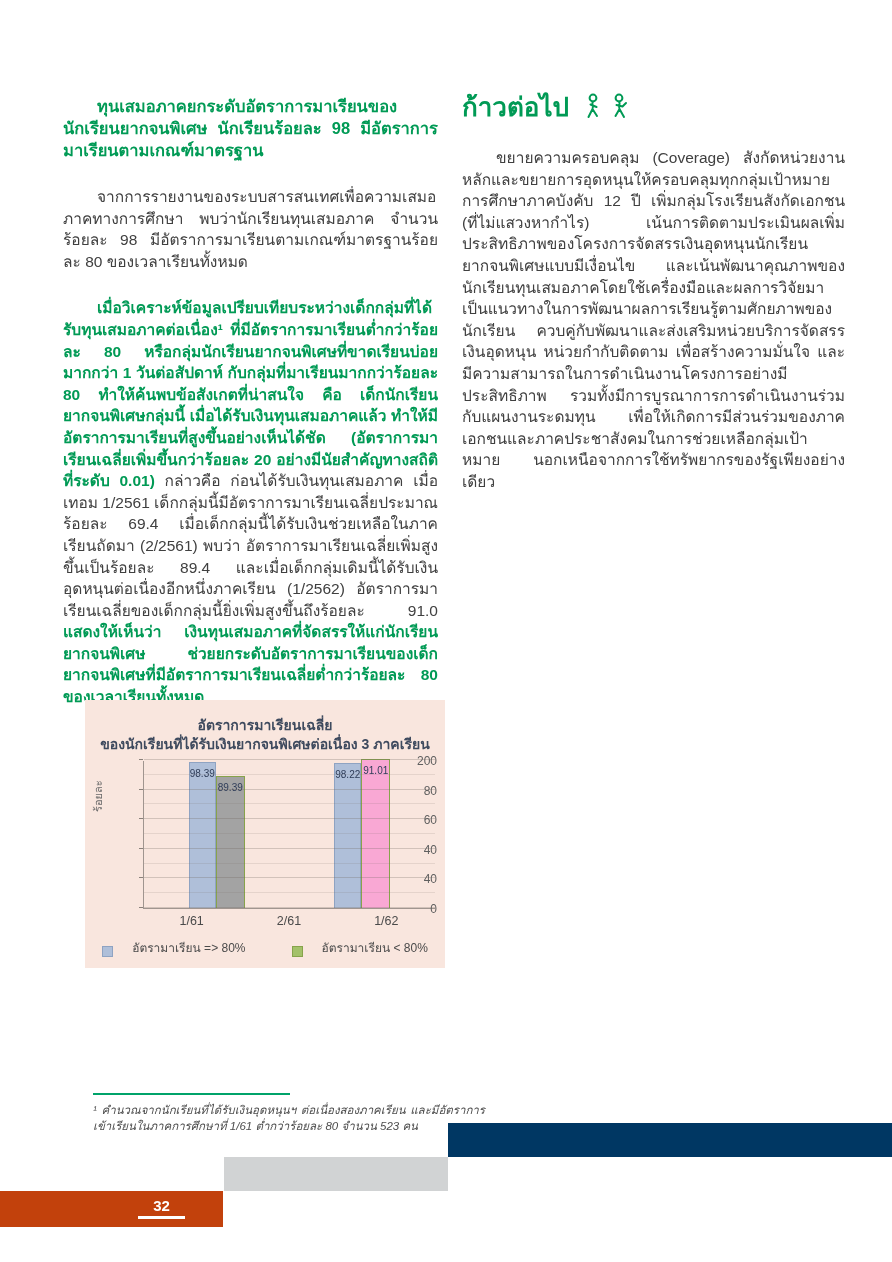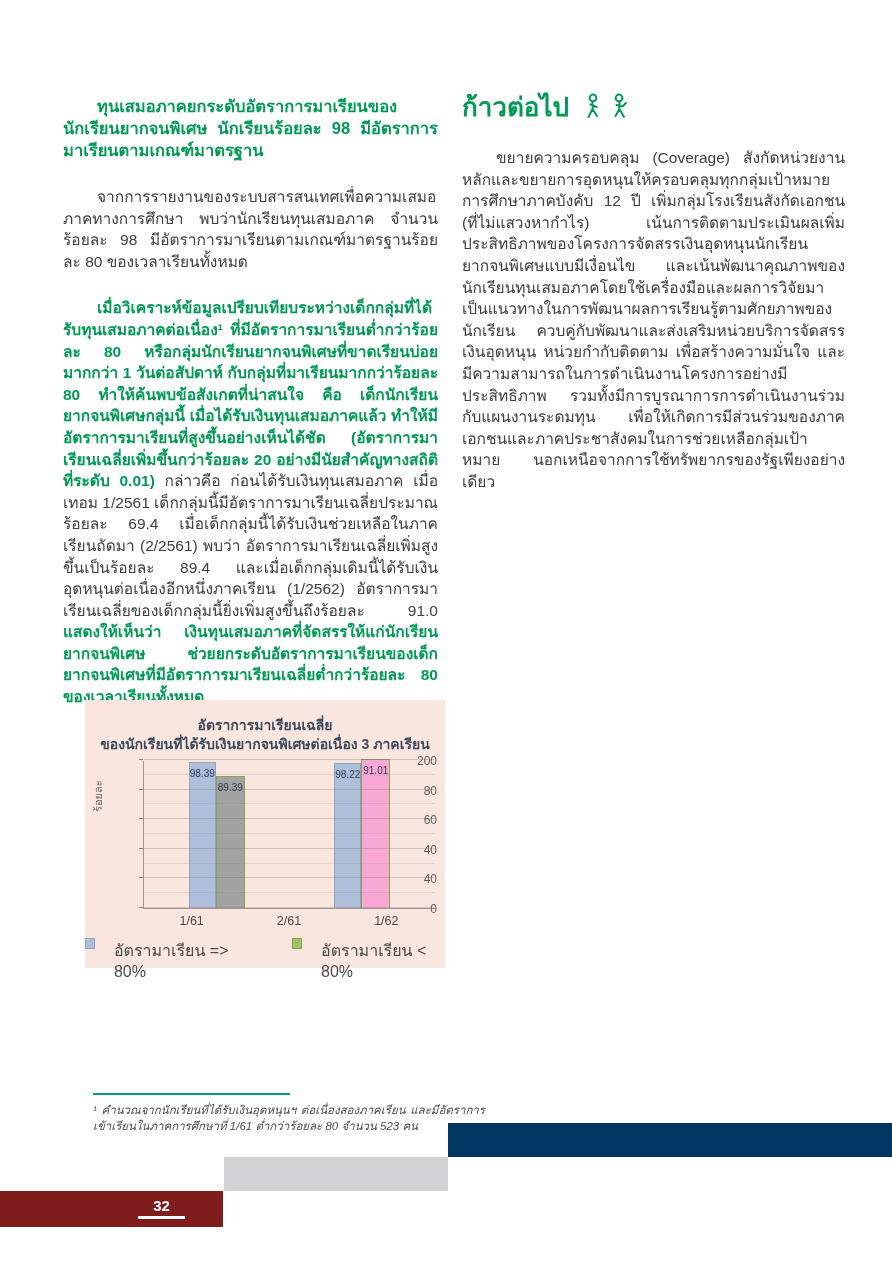--- a/index.html
+++ b/index.html
@@ -72,35 +72,35 @@
   }
   .xlabels {
     position: absolute; left: 58px; right: 10px; top: 214px;
     display: flex;
   }
   .xlabels span { flex: 1; text-align: center; font-size: 12.5px; color: #4a4a4a; }
   .chart-legend {
     position: absolute; left: 0; right: 0; top: 238px;
     display: flex; justify-content: center; gap: 46px;
   }
-  .legend-item { display: flex; align-items: flex-start; gap: 19px; font-size: 16px; color: #4a4a4a; }
+  .legend-item { display: flex; align-items: flex-end; gap: 19px; font-size: 12px; color: #4a4a4a; }
   .legend-swatch { width: 11px; height: 11px; display: inline-block; }
 
   
   .footnote { position: absolute; left: 93px; top: 1093px; width: 392px; }
   .footnote-rule { width: 197px; height: 2px; background: #00a36a; }
   .footnote-text {
     margin-top: 7px; font-size: 11.5px; line-height: 16px;
     font-style: italic; color: #4d4d4d; text-align: justify;
   }
 
   
   .bar-navy  { position: absolute; left: 448px; top: 1123px; width: 444px; height: 34px; background: #003763; }
   .bar-gray  { position: absolute; left: 224px; top: 1157px; width: 224px; height: 34px; background: #d1d3d4; }
-  .bar-pagegreen { position: absolute; left: 0; top: 1191px; width: 223px; height: 36px; background: #7f1d1d; }
+  .bar-pagegreen { position: absolute; left: 0; top: 1191px; width: 223px; height: 36px; background: #c2410c; }
   .page-num-wrap { position: absolute; left: 138px; top: 6px; width: 47px; text-align: center; }
   .page-num { color: #ffffff; font-weight: bold; font-size: 15px; }
   .page-num-underline { margin-top: 2px; height: 3px; background: #ffffff; }
 </style>
 </head>
 <body>
 
 <div class="col col-left">
   <div class="heading-green">ทุนเสมอภาคยกระดับอัตราการมาเรียนของนักเรียนยากจนพิเศษ นักเรียนร้อยละ 98 มีอัตราการมาเรียนตามเกณฑ์มาตรฐาน</div>
   <p class="body">จากการรายงานของระบบสารสนเทศเพื่อความเสมอภาคทางการศึกษา พบว่านักเรียนทุนเสมอภาค จำนวนร้อยละ 98 มีอัตราการมาเรียนตามเกณฑ์มาตรฐานร้อยละ 80 ของเวลาเรียนทั้งหมด</p>

